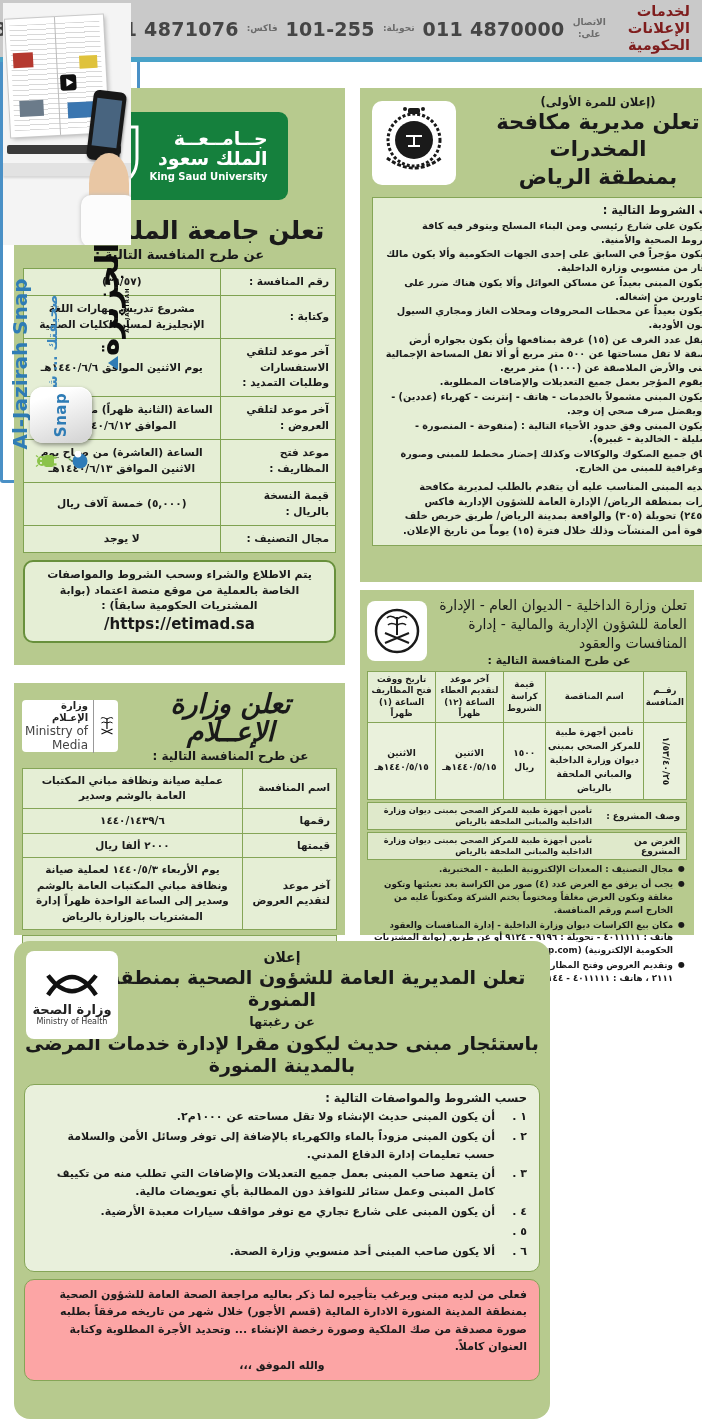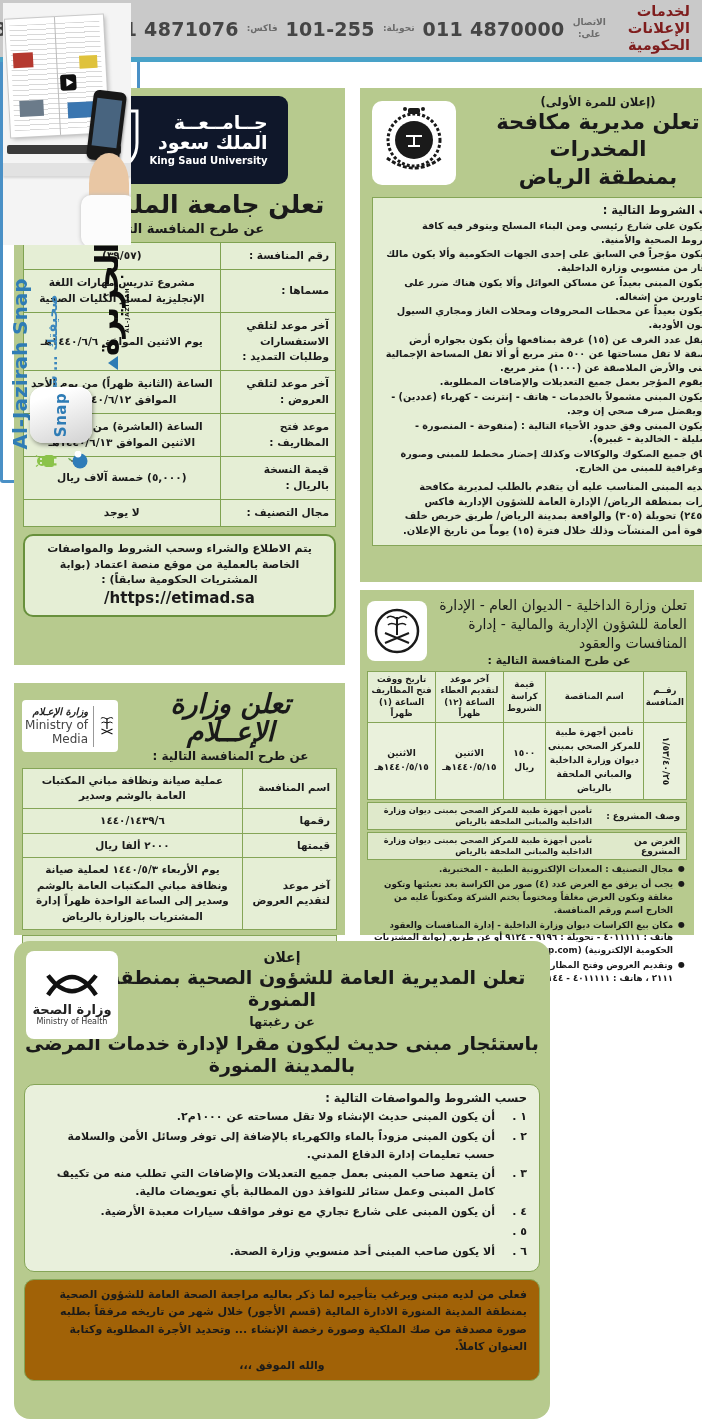--- a/index.html
+++ b/index.html
@@ -16,21 +16,21 @@
   .lbl-sm{font-size:9px;color:#6b6b6b;font-weight:bold;width:38px;text-align:center;line-height:1.25;}
   .num-big{font-size:19px;font-weight:bold;color:#454545;direction:ltr;white-space:nowrap;letter-spacing:.3px;}
   .blueline{position:absolute;top:57px;left:0;right:0;height:5px;background:#49a2c8;}
 
   
   .ad{position:absolute;background:#b7ca8e;direction:rtl;}
   .lightbox{background:#e5eed5;border:1.5px solid #85a557;}
 
   
   .ad-ksu{left:14px;top:88px;width:331px;height:577px;padding:8px 9px;}
-  .ksu-logo{width:216px;height:88px;margin:0 auto;background:#0f172a;border-radius:9px;
+  .ksu-logo{width:216px;height:88px;margin:16px auto;background:#15803d;border-radius:9px;
     display:flex;align-items:center;justify-content:center;gap:8px;padding:6px;color:#fff;}
   .ksu-logo .txt{text-align:right;line-height:1.05;}
   .ksu-ar{font-size:19px;font-weight:bold;}
   .ksu-en{font-size:10px;font-weight:bold;margin-top:3px;}
   .ksu-title{font-size:25px;font-weight:bold;text-align:center;margin-top:6px;}
   .ksu-sub{font-size:13px;font-weight:bold;text-align:center;margin:2px 0 6px;}
   .ktbl{width:100%;border-collapse:collapse;direction:rtl;}
   .ktbl td{border:1.6px solid #7fa251;background:#e5eed5;font-weight:bold;
     font-size:10.6px;padding:5px 6px;text-align:center;line-height:1.5;}
   .ktbl td.kl{width:37%;text-align:right;}
@@ -79,21 +79,21 @@
   .note .bullet{flex:none;font-size:8px;line-height:1.6;}
 
   
   .ad-media{left:14px;top:683px;width:331px;height:252px;padding:7px 8px;}
   .med-head{display:flex;align-items:center;gap:6px;}
   .med-titles{flex:1;text-align:center;}
   .med-title{font-size:27px;font-weight:bold;line-height:1.05;font-style:italic;}
   .med-sub{font-size:12px;font-weight:bold;margin-top:2px;}
   .med-logo{width:96px;height:52px;border-radius:4px;flex-direction:row;gap:5px;padding:3px;}
   .med-logo .txt{text-align:right;line-height:1.2;border-right:1px solid #999;padding-right:5px;}
-  .med-ar{font-size:10px;font-weight:bold;color:#222;font-style:italic;}
+  .med-ar{font-size:10px;font-weight:bold;color:#222;}
   .med-en{font-size:12px;color:#444;}
   .mtbl{width:100%;border-collapse:collapse;direction:rtl;margin-top:5px;}
   .mtbl td{border:1.4px solid #85a557;background:#e5eed5;font-weight:bold;font-size:10.4px;
     padding:4px 6px;text-align:center;line-height:1.5;}
   .mtbl td.ml2{width:30%;text-align:right;}
   .mfooter{margin-top:5px;padding:4px 7px;font-size:10px;font-weight:bold;line-height:1.5;text-align:right;}
 
   
   .ad-health{left:14px;top:941px;width:536px;height:478px;border-radius:16px;padding:8px 10px;}
   .h-head{position:relative;text-align:center;}
@@ -101,21 +101,21 @@
   .h-logo .ar{font-size:13px;font-weight:bold;color:#222;}
   .h-logo .en{font-size:8px;color:#333;}
   .h-pre{font-size:14px;font-weight:bold;}
   .h-title{font-size:19px;font-weight:bold;margin-top:1px;}
   .h-mid{font-size:13px;font-weight:bold;margin-top:4px;}
   .h-sub{font-size:19px;font-weight:bold;margin-top:3px;}
   .h-cond{margin-top:8px;border-radius:10px;padding:6px 12px 8px;background:#e9f0dc;border:1.5px solid #85a557;}
   .h-cond-title{font-size:11.5px;font-weight:bold;margin-bottom:3px;}
   .h-item{display:flex;gap:14px;font-size:11px;font-weight:bold;line-height:1.62;margin:2px 0;text-align:right;}
   .h-item .n{flex:none;width:18px;}
-  .h-close{margin-top:7px;border-radius:10px;padding:6px 12px;background:#a16207;border:1.5px solid #85a557;
+  .h-close{margin-top:7px;border-radius:10px;padding:6px 12px;background:#fca5a5;border:1.5px solid #85a557;
     font-size:11px;font-weight:bold;line-height:1.6;text-align:right;}
   .h-close .last{text-align:center;margin-top:1px;}
 
   
   .ad-snap{left:556px;top:938px;width:140px;height:483px;background:#fff;
     border:3px solid #4a90c6;border-radius:3px;direction:ltr;}
   .snap-img{position:absolute;top:3px;left:3px;width:128px;height:242px;background:#f4f4f4;overflow:hidden;}
   .pages{position:absolute;left:5px;top:14px;width:98px;height:118px;background:#fff;
     box-shadow:0 0 0 1px #c9c9c9, 2px 2px 4px rgba(0,0,0,.25);transform:rotate(-3deg);}
   .pages .fold{position:absolute;left:49px;top:0;width:1px;height:100%;background:#bbb;}
@@ -187,21 +187,21 @@
   </div>
   <div class="ksu-title">تعلن جامعة الملك سعود</div>
   <div class="ksu-sub">عن طرح المنافسة التالية :</div>
   <table class="ktbl">
     <tbody>
       <tr>
           <td class="kl">رقم المنافسة :</td>
           <td>(٣٩/٥٧)</td>
         </tr>
       <tr>
-          <td class="kl">مسماها :</td>
+          <td class="kl">وكتابة :</td>
           <td>مشروع تدريس مهارات اللغة الإنجليزية لمسار الكليات الصحية</td>
         </tr>
       <tr>
           <td class="kl">آخر موعد لتلقي الاستفسارات وطلبات التمديد :</td>
           <td>يوم الاثنين الموافق ١٤٤٠/٦/٦هـ</td>
         </tr>
       <tr>
           <td class="kl">آخر موعد لتلقي العروض :</td>
           <td>الساعة (الثانية ظهراً) من يوم الأحد الموافق ١٤٤٠/٦/١٢هـ</td>
         </tr>

